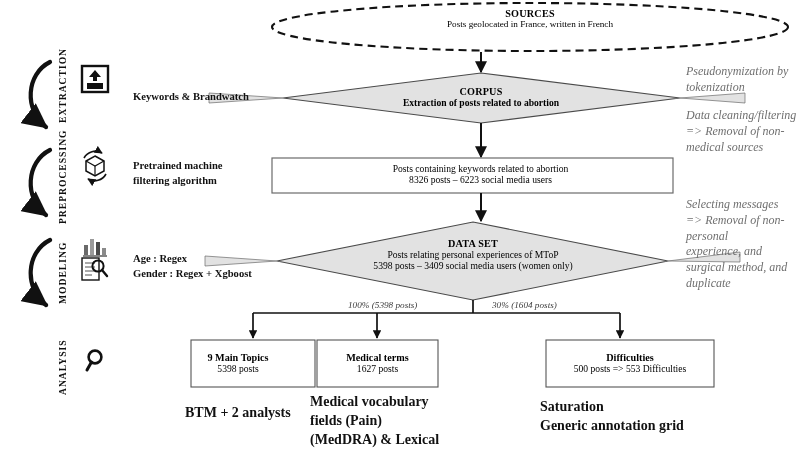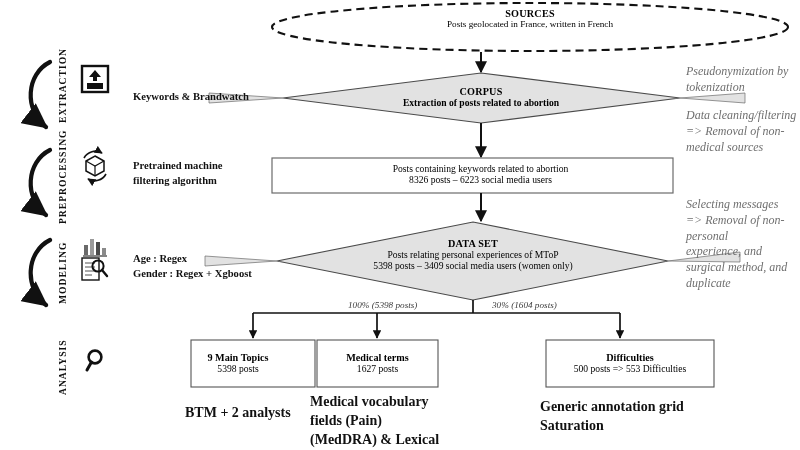--- a/index.html
+++ b/index.html
@@ -208,17 +208,17 @@
     <div>BTM + 2 analysts</div>
   </div>
 
   <div class="txt caption" style="left:310px;top:393px;width:136px;">
     <div>Medical vocabulary</div>
     <div>fields (Pain)</div>
     <div>(MedDRA) &amp; Lexical</div>
   </div>
 
   <div class="txt caption" style="left:540px;top:398px;width:180px;">
+    <div>Saturation</div>
     <div>Generic annotation grid</div>
-    <div>Saturation</div>
   </div>
 
 </div>
 
 </body></html>

